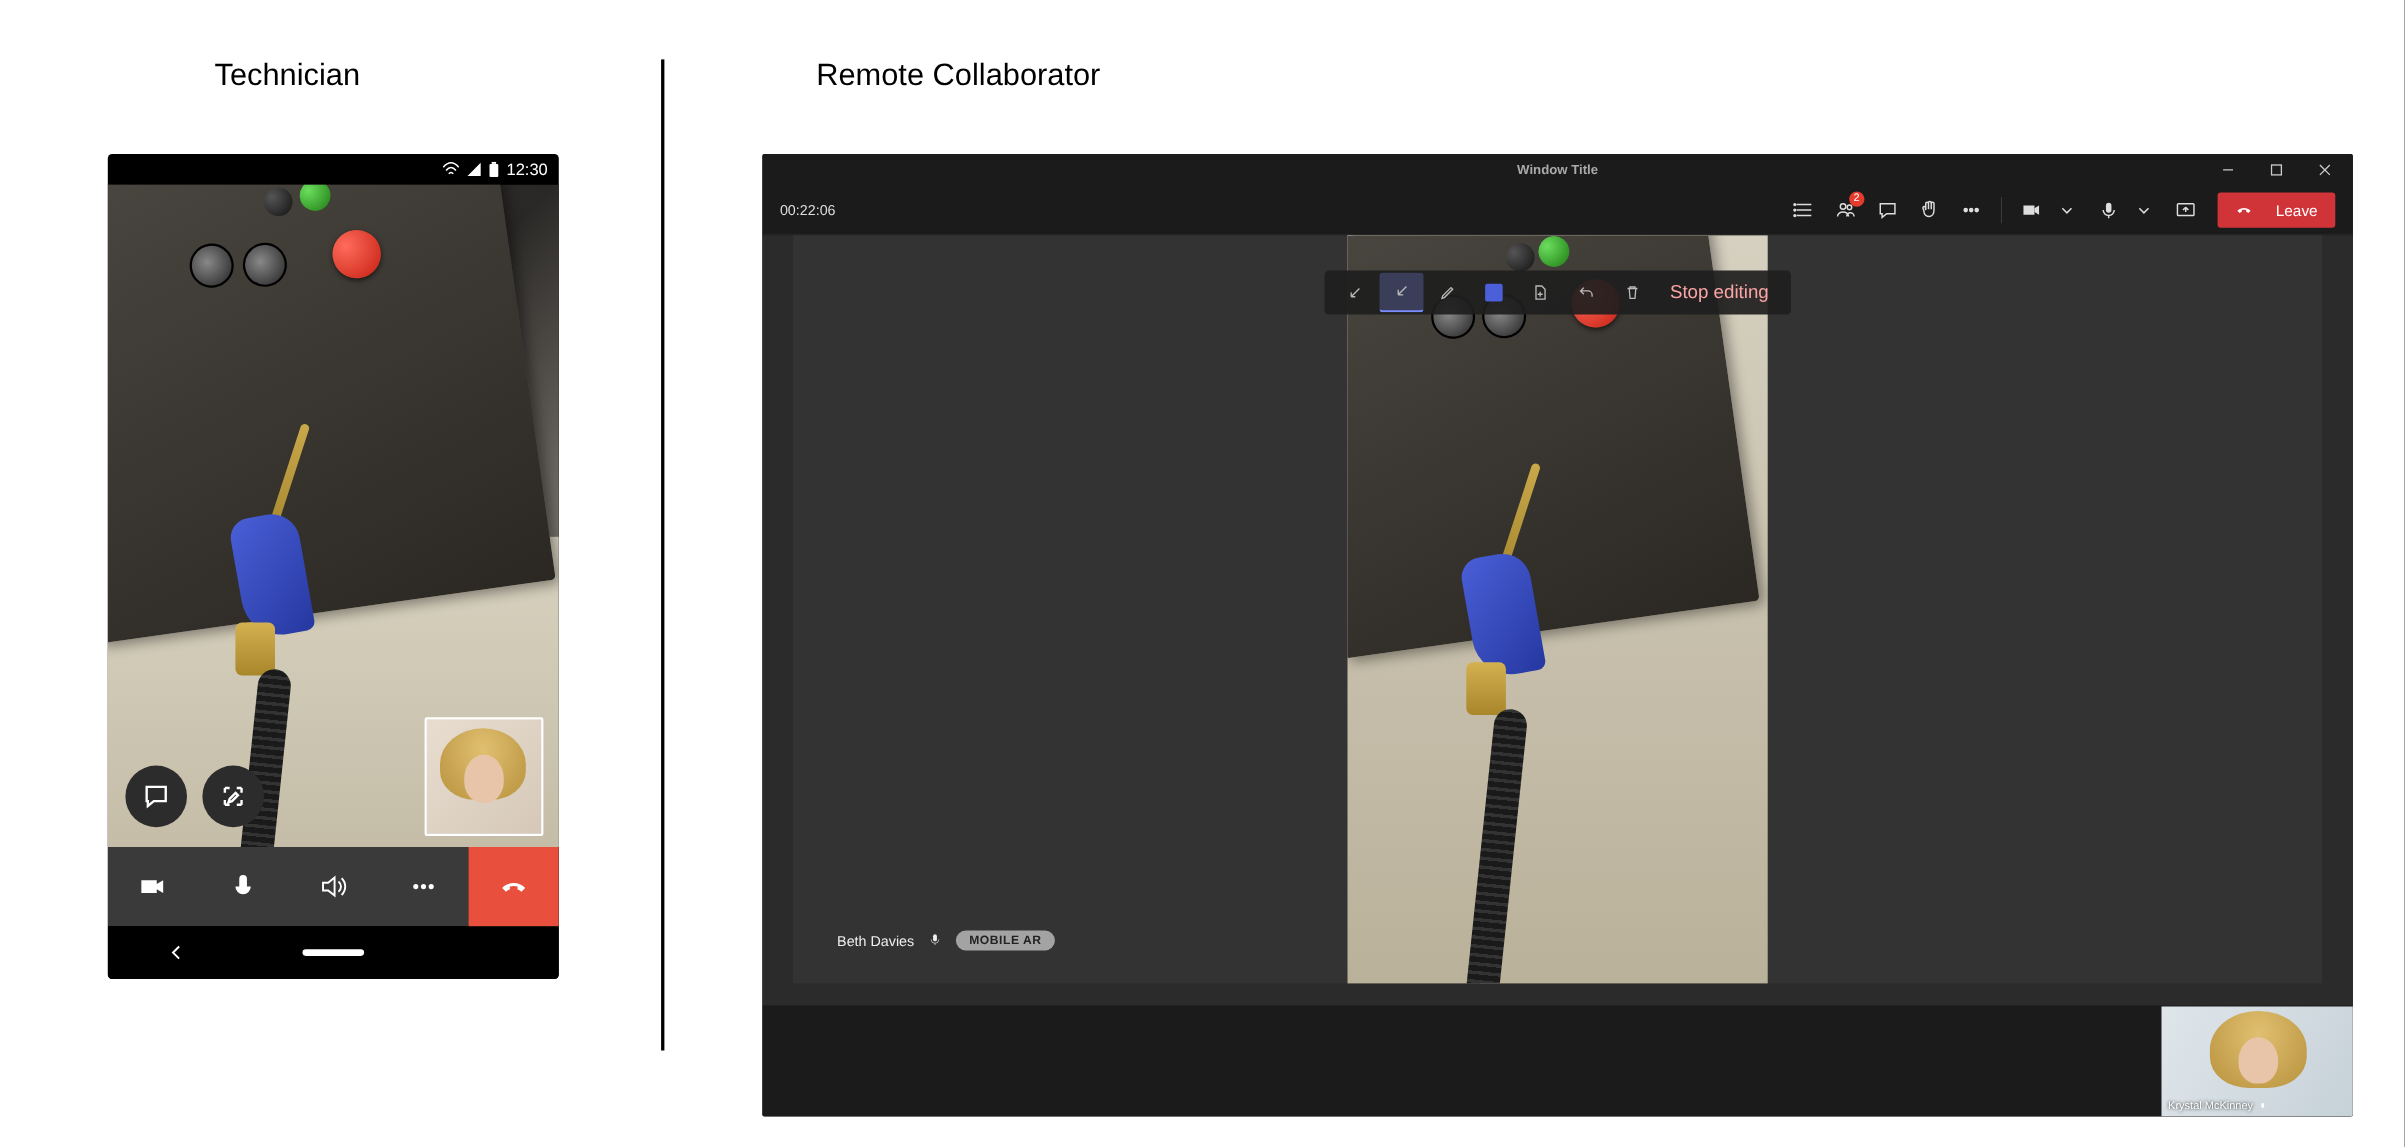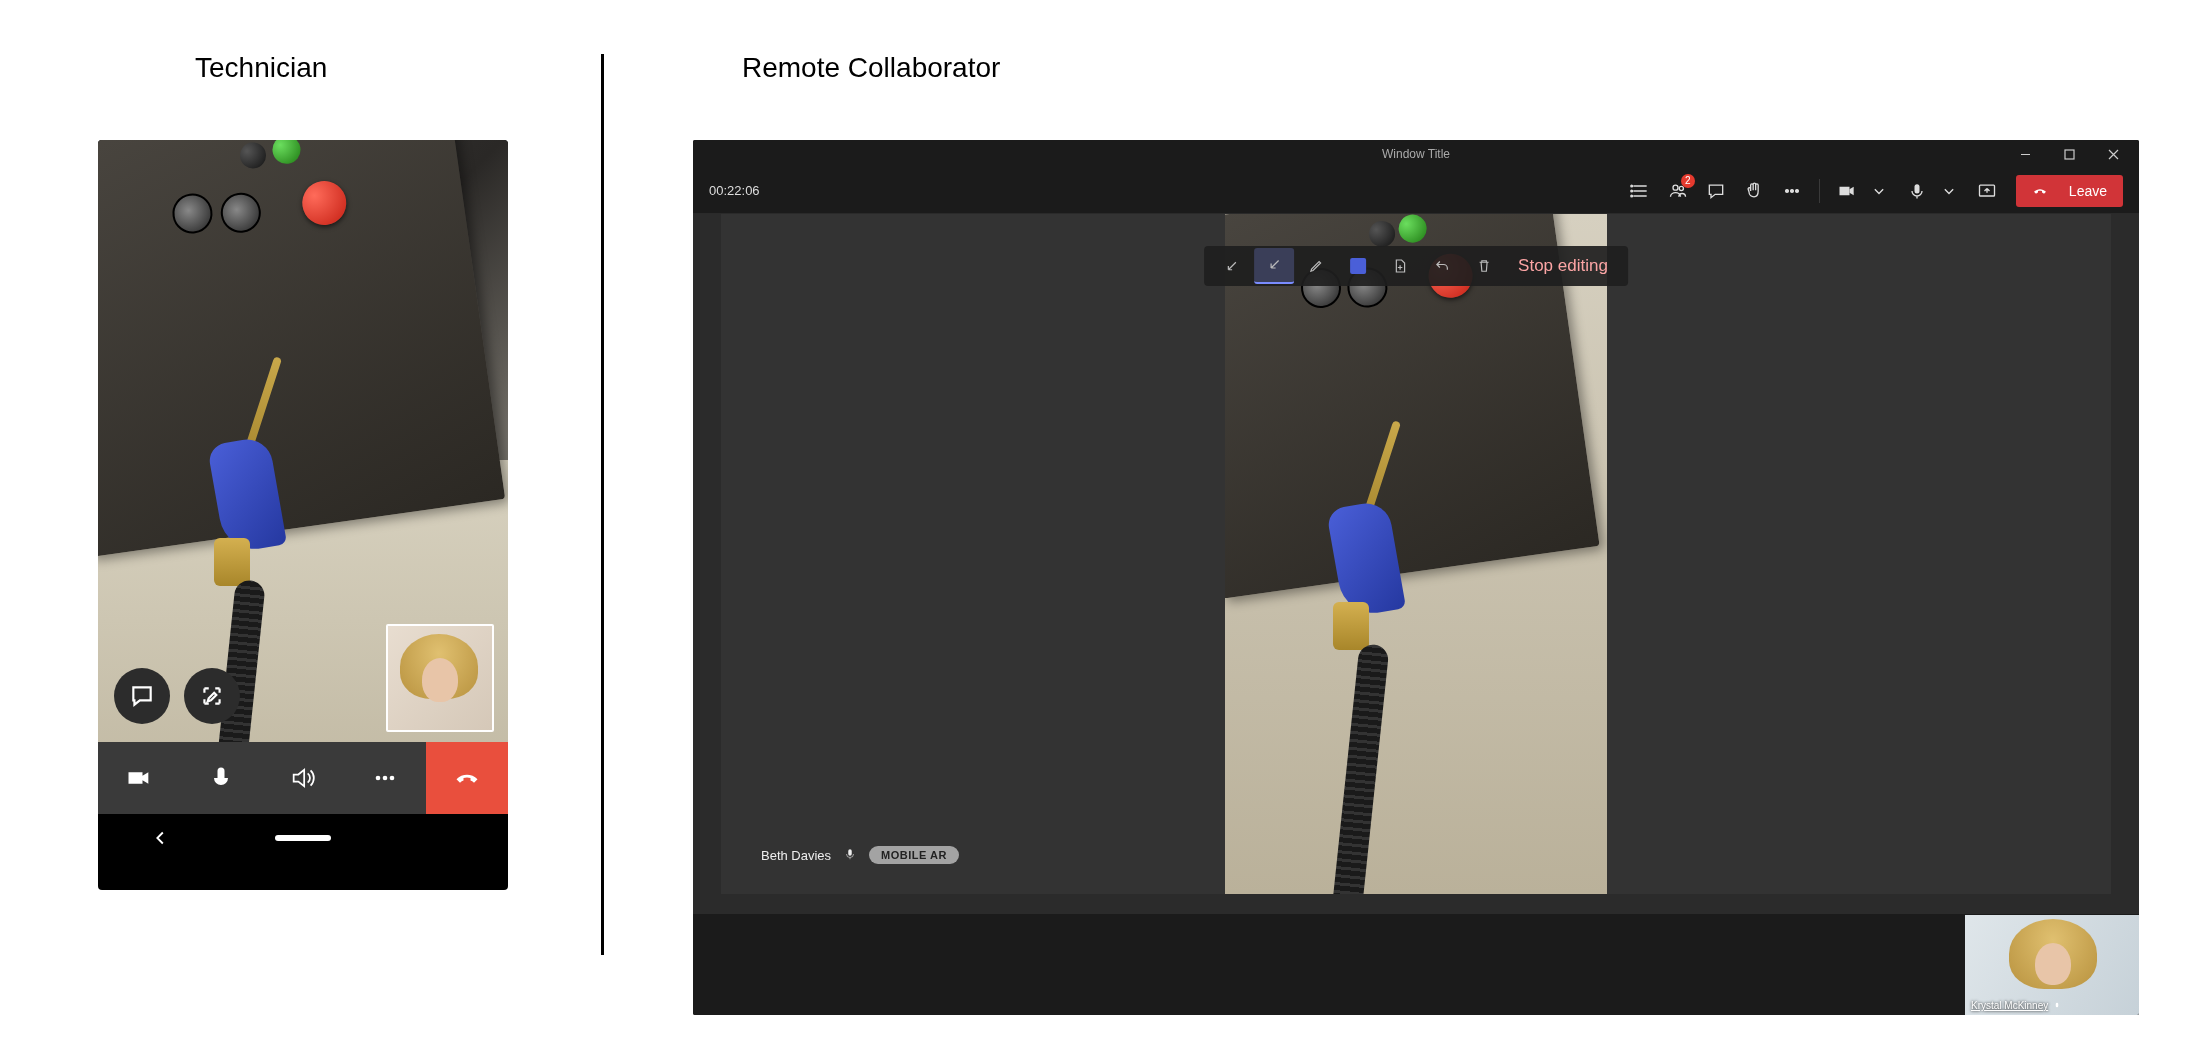--- a/index.html
+++ b/index.html
@@ -48,21 +48,21 @@
   .cb-hang { background: #e94f3d; }
 
   .phone-nav { height: 48px; background: #000; display: flex; align-items: center; justify-content: space-around; }
   .nav-pill { width: 56px; height: 6px; background: #fff; border-radius: 3px; }
   .nav-arrow { width: 22px; height: 22px; }
 
   
   .desktop { position: absolute; left: 693px; top: 140px; width: 1446px; height: 875px; background: #1f1f1f; border-radius: 2px; overflow: hidden; }
 
   .titlebar { height: 28px; background: #1b1b1b; display: flex; align-items: center; justify-content: space-between; padding: 0 4px; color: #aaa; font-size: 12px; }
-  .tb-title { position: absolute; left: 50%; transform: translateX(-50%); }
+  .tb-title { position: absolute; left: 50%; transform: translateX(-50%); font-weight: bold; }
   .win-ctrls { display: flex; }
   .win-ctrl { width: 44px; height: 28px; display: flex; align-items: center; justify-content: center; }
   .win-ctrl svg { width: 11px; height: 11px; stroke: #ccc; fill: none; stroke-width: 1.2; }
 
   .toolbar { height: 46px; background: #1b1b1b; border-bottom: 1px solid #2a2a2a; display: flex; align-items: center; padding: 0 16px; color: #ddd; font-size: 13px; }
   .toolbar .spacer { flex: 1; }
   .tb-icon { width: 38px; height: 38px; display: flex; align-items: center; justify-content: center; position: relative; }
   .tb-icon svg { width: 20px; height: 20px; fill: none; stroke: #ddd; stroke-width: 1.6; }
   .tb-sep { width: 1px; height: 24px; background: #3a3a3a; margin: 0 8px; }
   .badge { position: absolute; top: 2px; right: 2px; background: #e53a2e; color: #fff; font-size: 10px; border-radius: 8px; min-width: 14px; height: 14px; line-height: 14px; text-align: center; padding: 0 2px; }
@@ -82,34 +82,47 @@
   .et-square { width: 16px; height: 16px; background: #4a5fd8; border-radius: 2px; }
   .et-stop { color: #fca5a5; font-size: 17px; padding: 0 12px; white-space: nowrap; text-align: right; }
 
   .stage-footer { position: absolute; left: 40px; bottom: 30px; display: flex; align-items: center; gap: 12px; color: #eee; font-size: 13px; }
   .footer-mic svg { width: 14px; height: 14px; fill: #eee; }
   .mobile-ar { background: #a3a3a3; color: #222; font-size: 11px; font-weight: 600; padding: 3px 12px; border-radius: 10px; letter-spacing: .5px; }
 
   .desk-pip { position: absolute; right: 0; bottom: 0; width: 174px; height: 100px; background: linear-gradient(120deg,#dfe6ea,#c6d1d8); overflow: hidden; }
   .desk-pip .pip-hair { position: absolute; left: 44px; top: 4px; width: 88px; height: 70px; background: radial-gradient(ellipse at 50% 30%,#e0c070,#b8923e); border-radius: 50% 50% 40% 40%; }
   .desk-pip .pip-face { position: absolute; left: 70px; top: 28px; width: 36px; height: 42px; background: #e8c5a8; border-radius: 50% 50% 45% 45%; }
-  .desk-pip-name { position: absolute; left: 6px; bottom: 4px; color: #fff; font-size: 10px; text-shadow: 0 0 3px #000; display: flex; align-items: center; gap: 4px; text-decoration: underline; }
+  .desk-pip-name { position: absolute; left: 6px; bottom: 4px; color: #fff; font-size: 10px; text-shadow: 0 0 3px #000; display: flex; align-items: center; gap: 4px; }
   .desk-pip-name svg { width: 10px; height: 10px; fill: #fff; }
 
   .desk-bottom { height: 101px; background: #1b1b1b; }
 </style>
 </head>
 <body>
 
 <div class="label label-tech">Technician</div>
 <div class="label label-remote">Remote Collaborator</div>
 <div class="vdivider"></div>
 
 <div class="phone">
 
+  <div class="phone-status">
+    <svg width="16" height="14" viewBox="0 0 16 14">
+        <path d="M1 5 Q8 -3 15 5 M3.5 8 Q8 2.5 12.5 8 M6 11 Q8 8.5 10 11" stroke="#fff" stroke-width="1.4" fill="none"></path>
+      </svg>
+    <svg width="14" height="14" viewBox="0 0 14 14">
+        <path d="M1 13 L13 13 L13 1 Z"></path>
+      </svg>
+    <svg width="10" height="15" viewBox="0 0 10 15">
+        <rect x="1" y="2" width="8" height="12" rx="1"></rect>
+        <rect x="3" y="0" width="4" height="2"></rect>
+      </svg>
+    <span>12:30</span>
+  </div>
 
   <div class="phone-feed">
     <div class="bg-beige"></div>
     <div class="panel-body">
       <div class="red-btn" style="left:260px;top:80px"></div>
       <div class="green-btn" style="left:238px;top:30px"></div>
       <div class="black-btn" style="left:205px;top:32px"></div>
       <div class="dial" style="left:130px;top:74px"></div>
       <div class="dial" style="left:178px;top:80px"></div>
     </div>

